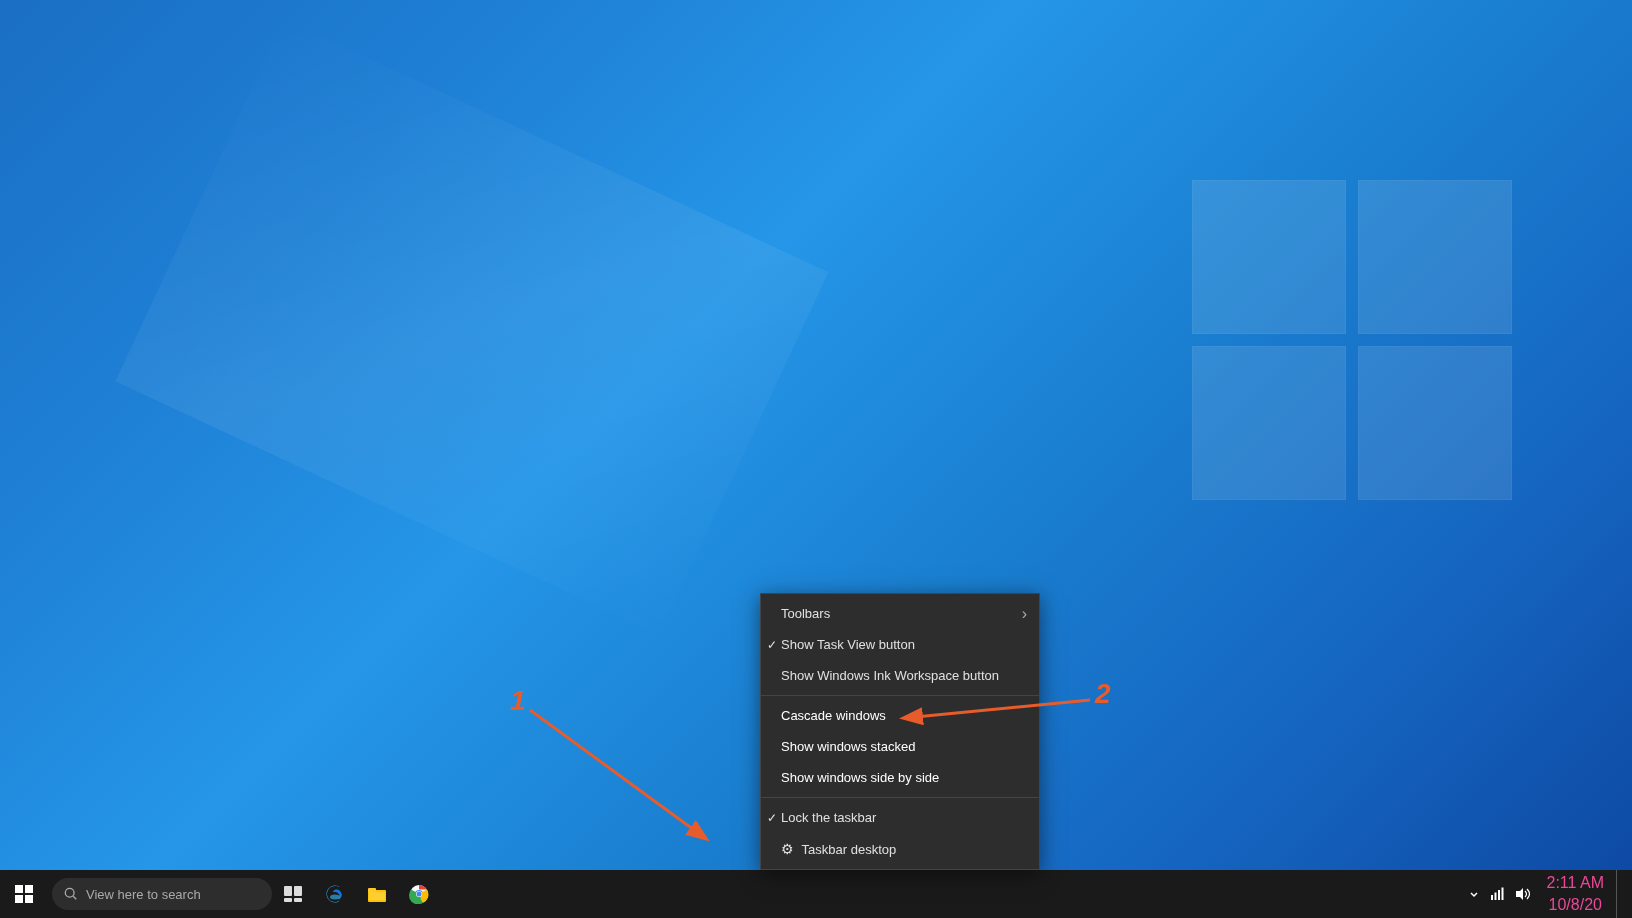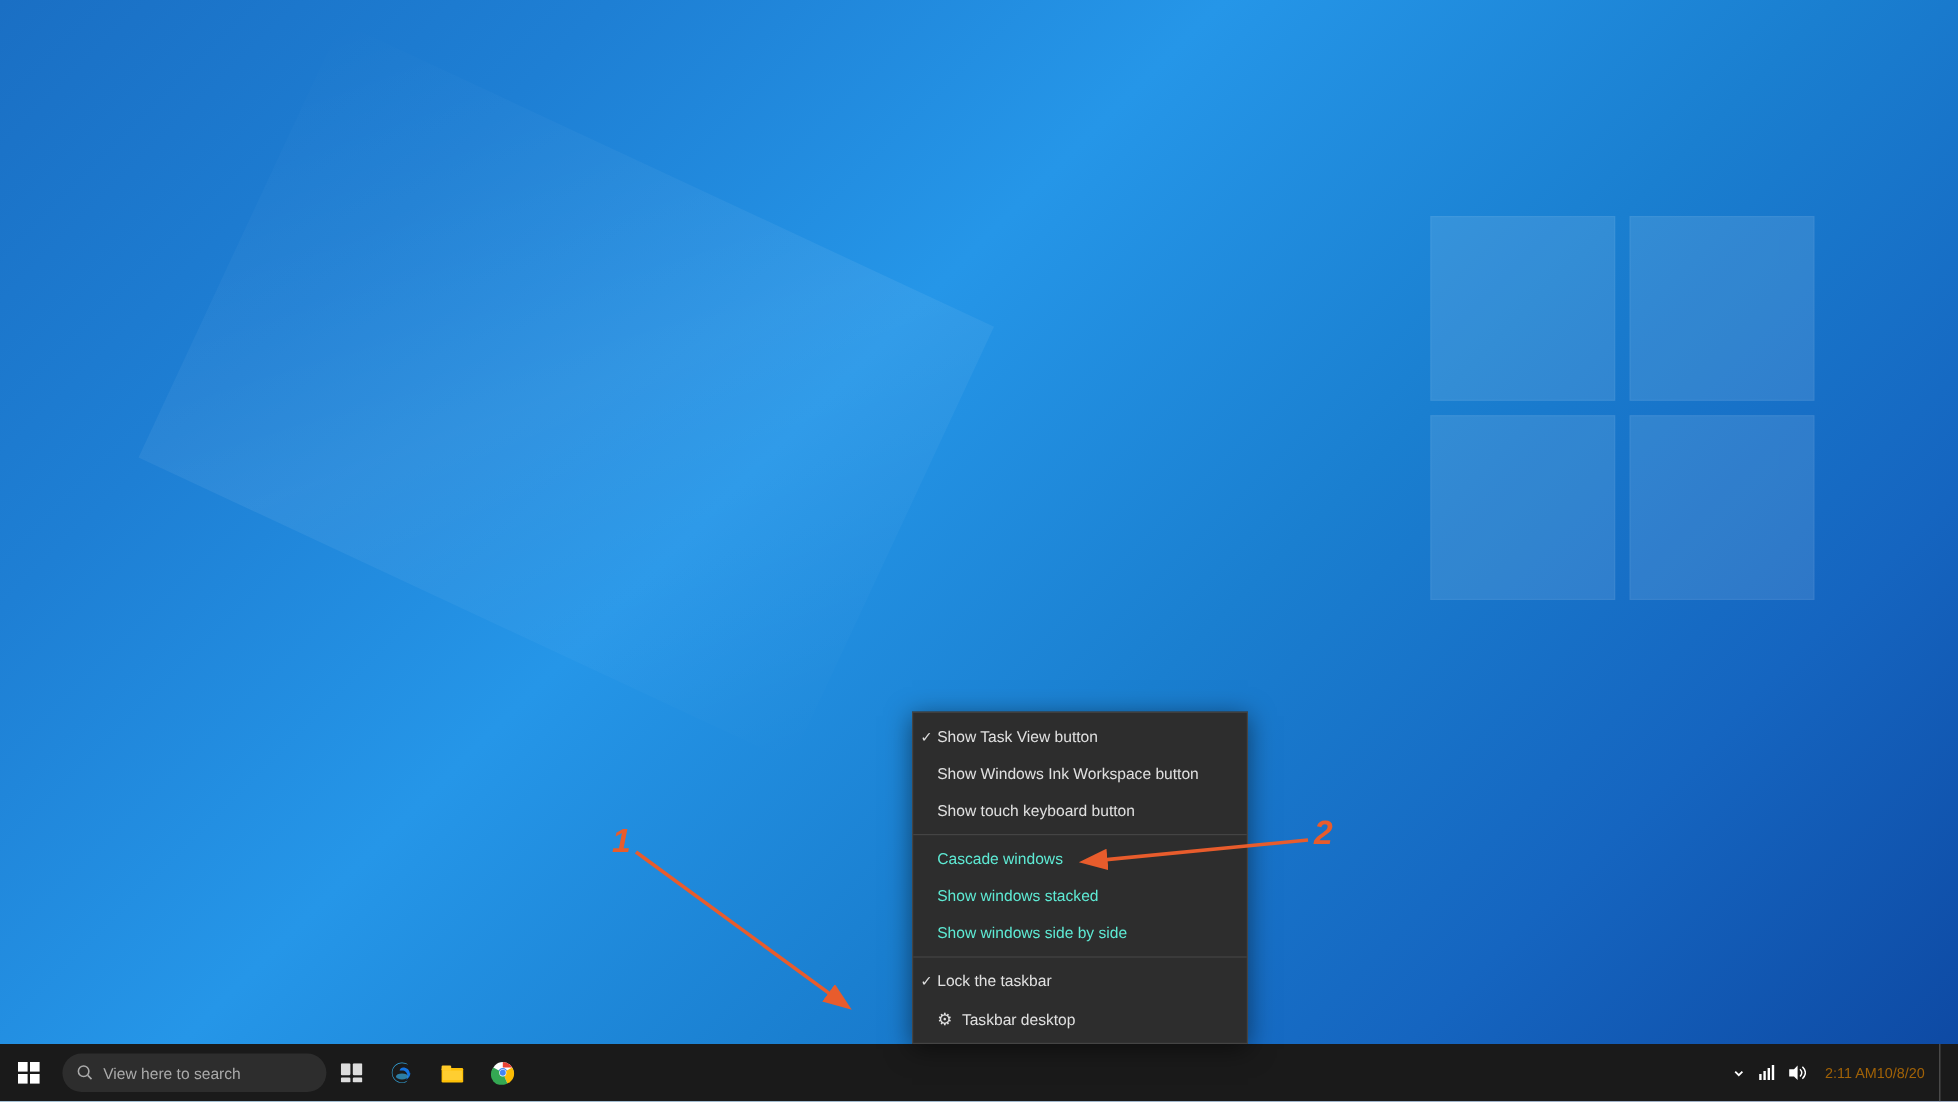--- a/index.html
+++ b/index.html
@@ -146,28 +146,28 @@
       display: flex;
       align-items: center;
       justify-content: center;
       color: white;
       font-size: 12px;
       cursor: pointer;
     }
 
     #clock {
       display: flex;
-      flex-direction: row;
+      flex-direction: column;
       align-items: center;
       justify-content: center;
-      color: #a16207;
+      color: #ec4899;
       padding: 0 12px;
       height: 48px;
       cursor: pointer;
-      font-size: 12px;
+      font-size: 16px;
       line-height: 1.4;
     }
 
     
     #context-menu {
       position: absolute;
       bottom: 48px;
       left: 760px;
       width: 280px;
       background: #2d2d2d;
@@ -198,21 +198,21 @@
 
     .menu-item.checked::before {
       content: '✓';
       position: absolute;
       left: 6px;
       font-size: 12px;
       color: #e0e0e0;
     }
 
     .menu-item.disabled {
-      color: #5eead4;
+      color: #ffffff;
       cursor: default;
     }
 
     .menu-separator {
       height: 1px;
       background: #444;
       margin: 4px 0;
     }
 
     .menu-item.highlighted {
@@ -256,28 +256,28 @@
       <div class="win-logo-pane"></div>
       <div class="win-logo-pane"></div>
       <div class="win-logo-pane"></div>
     </div>
   </div>
 
   <div class="streak1"></div>
 
   <div id="context-menu">
 
+  <div class="menu-item has-submenu">
+        <span>Toolbars</span>
+      </div>
       <div class="menu-item checked">
         <span>Show Task View button</span>
       </div>
       <div class="menu-item">
         <span>Show Windows Ink Workspace button</span>
-      </div>
-      <div class="menu-item">
-        <span>Show touch keyboard button</span>
       </div>
       <div class="menu-separator"></div>
       <div class="menu-item disabled">
         <span>Cascade windows</span>
       </div>
       <div class="menu-item disabled">
         <span>Show windows stacked</span>
       </div>
       <div class="menu-item disabled">
         <span>Show windows side by side</span>

